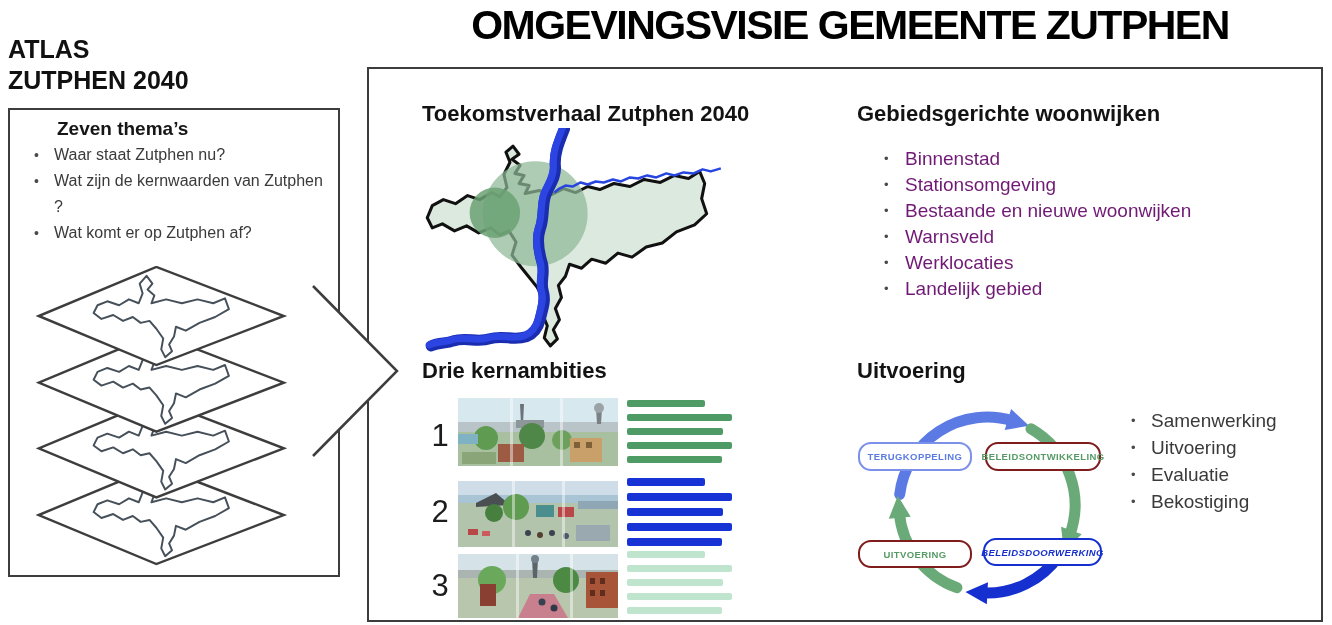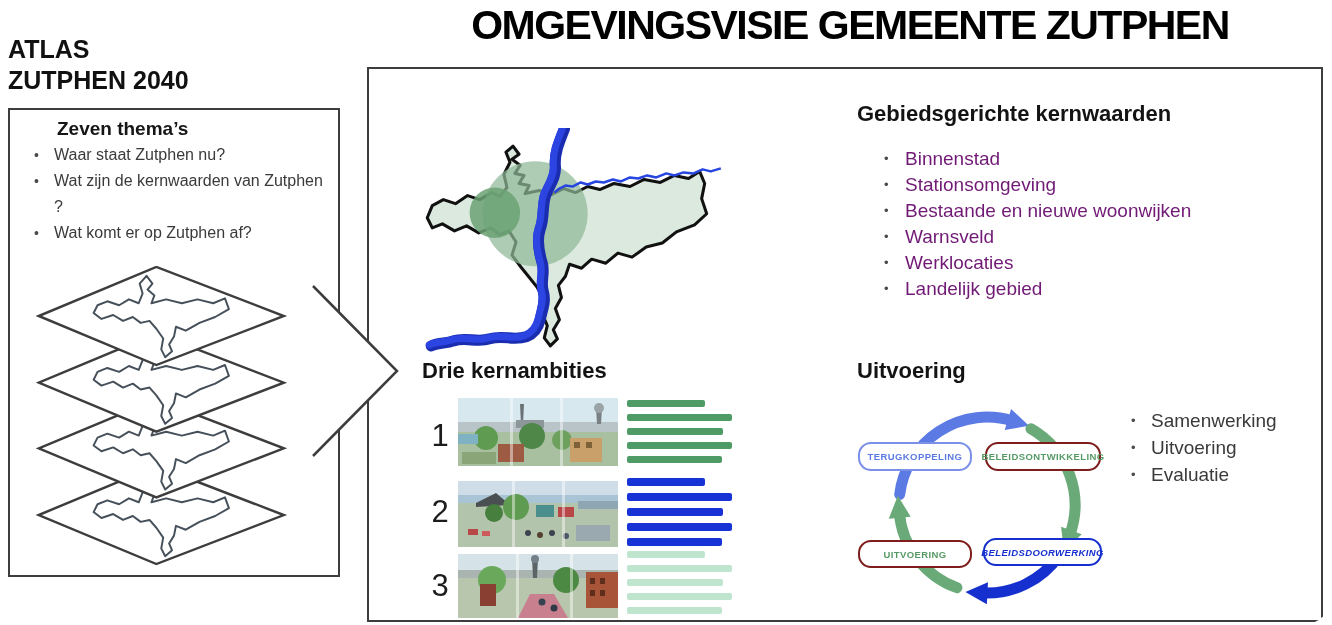--- a/index.html
+++ b/index.html
@@ -1,17 +1,17 @@
 <!DOCTYPE html>
 <html><head>
 <meta charset="utf-8">
 <style>
   html,body{margin:0;padding:0;background:#fff;}
   body{font-family:"Liberation Sans", sans-serif; color:#222;}
-  #canvas{position:relative;width:1332px;height:625px;background:#fff;overflow:hidden;border-radius:30px;}
+  #canvas{position:relative;width:1332px;height:625px;background:#fff;overflow:hidden;}
   .abs{position:absolute;}
 
   
   .page-title{left:370px;top:2px;width:960px;text-align:center;
     font-size:41px;font-weight:bold;letter-spacing:-1.5px;color:#000;}
 
   
   .atlas-heading{left:8px;top:34px;width:330px;
     font-size:25px;font-weight:bold;line-height:31px;color:#111;}
   .atlas-box{left:8px;top:108px;width:328px;height:465px;border:2px solid #3d3d3d;background:#fff;}
@@ -99,21 +99,22 @@
     <use href="#maplayer" y="68"></use>
     <use href="#maplayer" y="0"></use>
   </svg>
 
   <div class="abs main-box"></div>
 
   <svg class="abs chevron" width="102" height="182" viewBox="0 0 102 182">
     <path d="M10,6 L94,91 L10,176" fill="#ffffff" stroke="#3d3d3d" stroke-width="2.5" stroke-linejoin="miter"></path>
   </svg>
 
-  <div class="abs section-heading h-gebied">Gebiedsgerichte kernwaarden</div>
+  <div class="abs section-heading h-toekomst">Toekomstverhaal Zutphen 2040</div>
+  <div class="abs section-heading h-gebied">Gebiedsgerichte woonwijken</div>
   <div class="abs section-heading h-kern">Drie kernambities</div>
   <div class="abs section-heading h-uitvoering">Uitvoering</div>
 
   <svg class="abs" style="left:415px;top:128px;" width="310" height="228" viewBox="0 0 305 226">
     <path d="M96,18 L102,26 L95,31 L103,37 L98,45 L107,47 L102,55 L112,57 L108,65
              L122,62 L134,66 L146,60 L158,64 L170,58 L182,61 L196,55 L212,58 L226,51
              L242,54 L256,47 L270,50 L281,43 L286,55 L283,70 L288,85
              L276,96 L258,103 L244,114 L228,118 L214,128 L200,124 L188,134
              L174,130 L164,139 L152,135 L148,147 L141,156 L144,168 L138,179 L142,190 L136,200
              L140,209 L133,216 L127,208 L130,196 L125,184 L128,172
@@ -254,15 +255,16 @@
     <div class="pill pill-blue-light pill-terug">TERUGKOPPELING</div>
     <div class="pill pill-green pill-beleidsont">BELEIDSONTWIKKELING</div>
     <div class="pill pill-green pill-uitv">UITVOERING</div>
     <div class="pill pill-blue-dark pill-beleidsdoor">BELEIDSDOORWERKING</div>
   </div>
 
   <ul class="abs uitvoering-list">
     <li>Samenwerking</li>
     <li>Uitvoering</li>
     <li>Evaluatie</li>
+    <li>Bekostiging</li>
   </ul>
 
 </div>
 
 </body></html>

